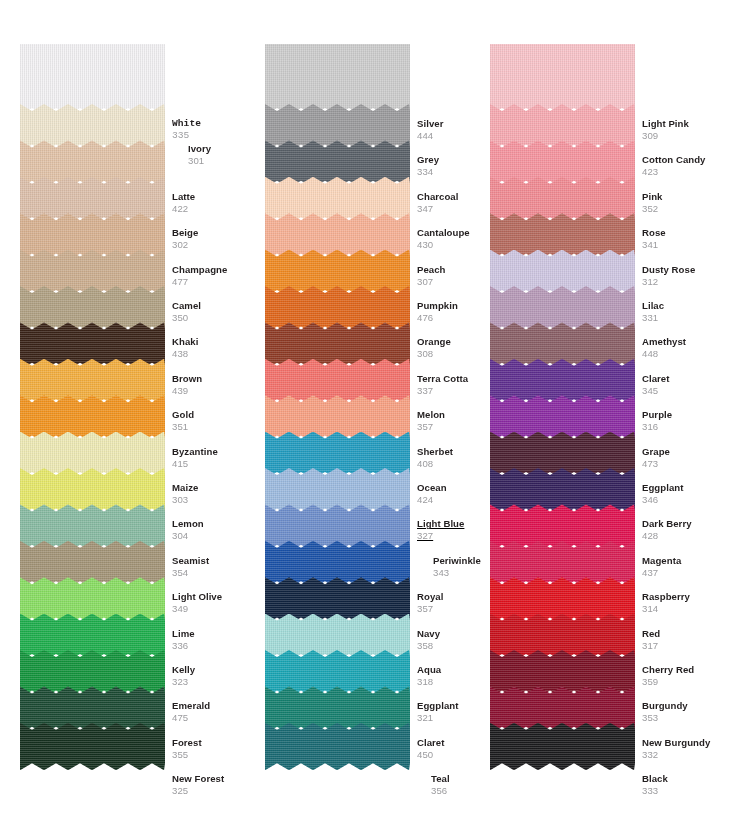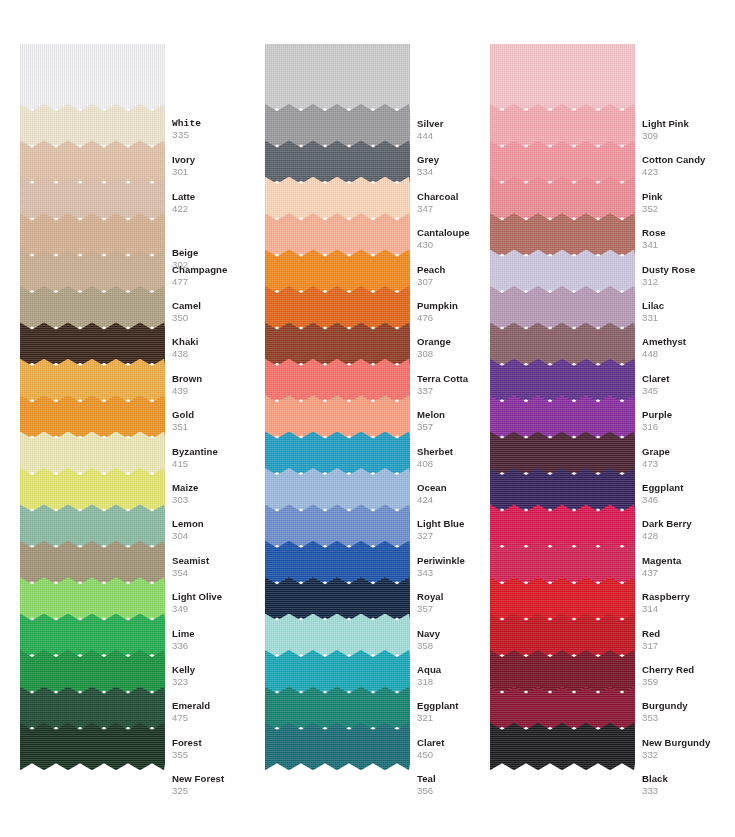--- a/index.html
+++ b/index.html
@@ -224,29 +224,29 @@
             <div class="body" style="background: rgb(22, 48, 31);">
               <div class="weave"></div>
             </div>
           </div>
         </div>
       <div class="labels">
           <div class="label" style="top: 74px; font-family: Liberation Mono, monospace;">
             <span class="name">White</span>
             <span class="code">335</span>
           </div>
-          <div class="label" style="top: 110px;">
+          <div class="label" style="top: 99px; margin-left: 16px;">
             <span class="name">Ivory</span>
             <span class="code">301</span>
           </div>
           <div class="label" style="top: 146.8px;">
             <span class="name">Latte</span>
             <span class="code">422</span>
           </div>
-          <div class="label" style="top: 183.2px; margin-top: 20px;">
+          <div class="label" style="top: 183.2px;">
             <span class="name">Beige</span>
             <span class="code">302</span>
           </div>
           <div class="label" style="top: 219.6px;">
             <span class="name">Champagne</span>
             <span class="code">477</span>
           </div>
           <div class="label" style="top: 256px;">
             <span class="name">Camel</span>
             <span class="code">350</span>
@@ -441,25 +441,25 @@
             <span class="code">357</span>
           </div>
           <div class="label" style="top: 401.6px;">
             <span class="name">Sherbet</span>
             <span class="code">408</span>
           </div>
           <div class="label" style="top: 438px;">
             <span class="name">Ocean</span>
             <span class="code">424</span>
           </div>
-          <div class="label" style="top: 474.4px;">
+          <div class="label" style="top: 474.4px; text-decoration: underline;">
             <span class="name">Light Blue</span>
             <span class="code">327</span>
           </div>
-          <div class="label" style="top: 510.8px;">
+          <div class="label" style="top: 510.8px; margin-left: 16px;">
             <span class="name">Periwinkle</span>
             <span class="code">343</span>
           </div>
           <div class="label" style="top: 547.2px;">
             <span class="name">Royal</span>
             <span class="code">357</span>
           </div>
           <div class="label" style="top: 583.6px;">
             <span class="name">Navy</span>
             <span class="code">358</span>
@@ -469,21 +469,21 @@
             <span class="code">318</span>
           </div>
           <div class="label" style="top: 656.4px;">
             <span class="name">Eggplant</span>
             <span class="code">321</span>
           </div>
           <div class="label" style="top: 692.8px;">
             <span class="name">Claret</span>
             <span class="code">450</span>
           </div>
-          <div class="label" style="top: 729.2px;">
+          <div class="label" style="top: 729.2px; margin-left: 14px;">
             <span class="name">Teal</span>
             <span class="code">356</span>
           </div>
         </div>
     </div>
     <div class="column col-2">
       <div class="swatch-stack">
           <div class="swatch" style="top: 0px; height: 71px; z-index: 10; clip-path: polygon(0px 0px, 145px 0px, 145px 64px, 145px 64px, 144px 71px, 132px 64px, 120px 71px, 108px 64px, 96px 71px, 84px 64px, 72px 71px, 60px 64px, 48px 71px, 36px 64px, 24px 71px, 12px 64px, 0px 71px, 0px 64px);">
             <div class="body" style="background: rgb(249, 196, 201);">
               <div class="weave"></div>

